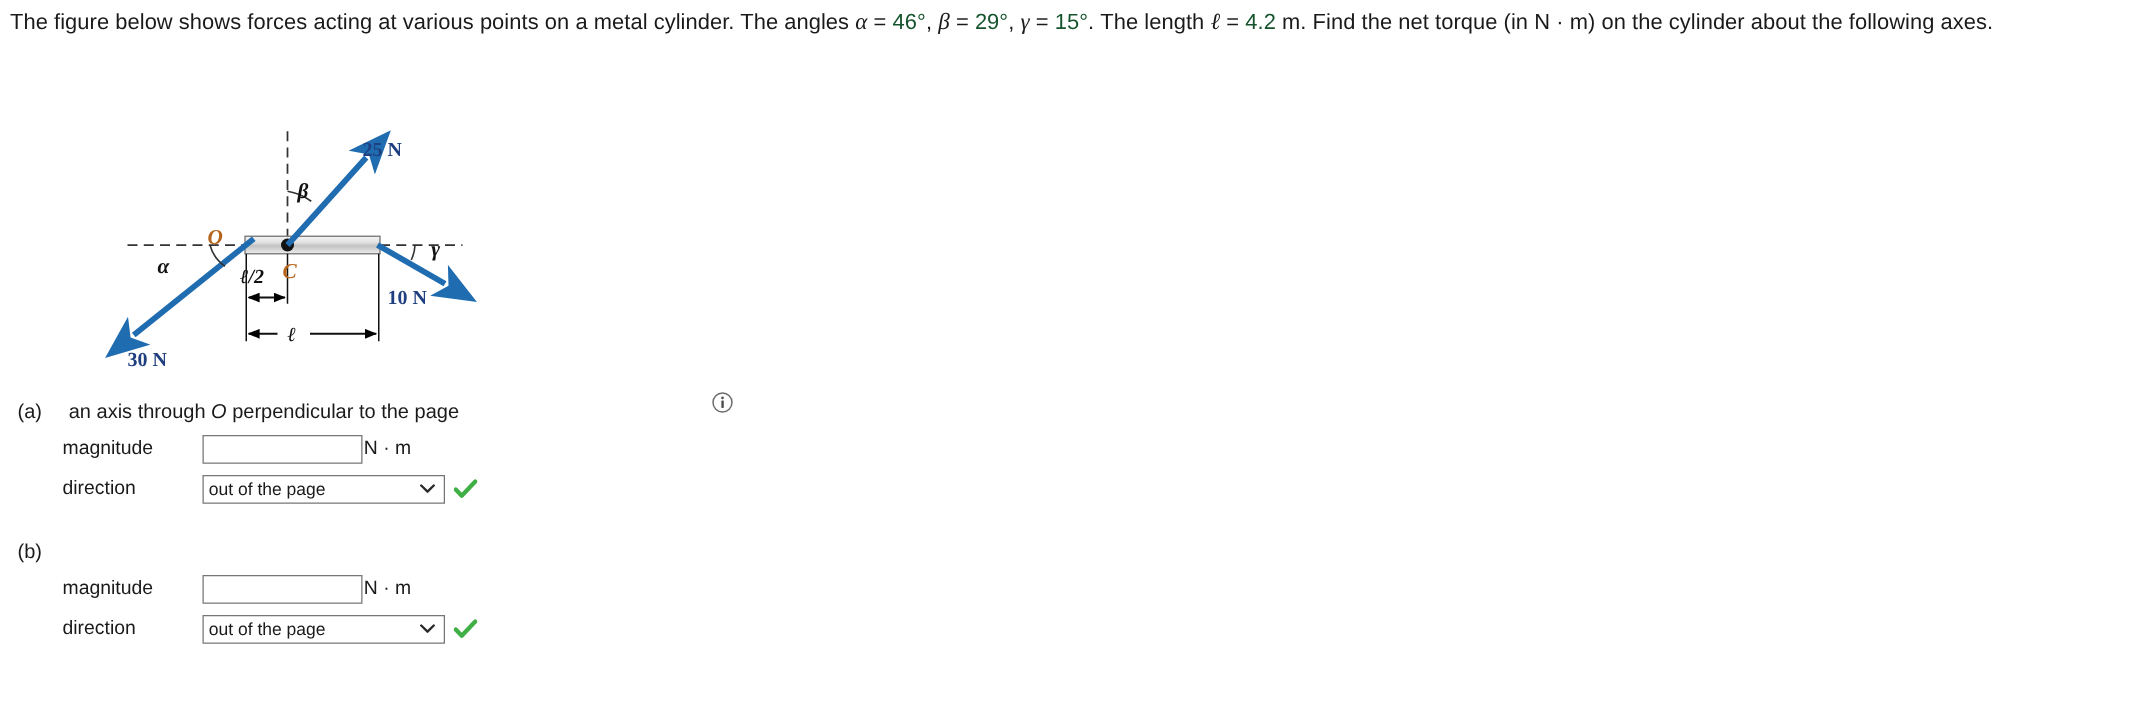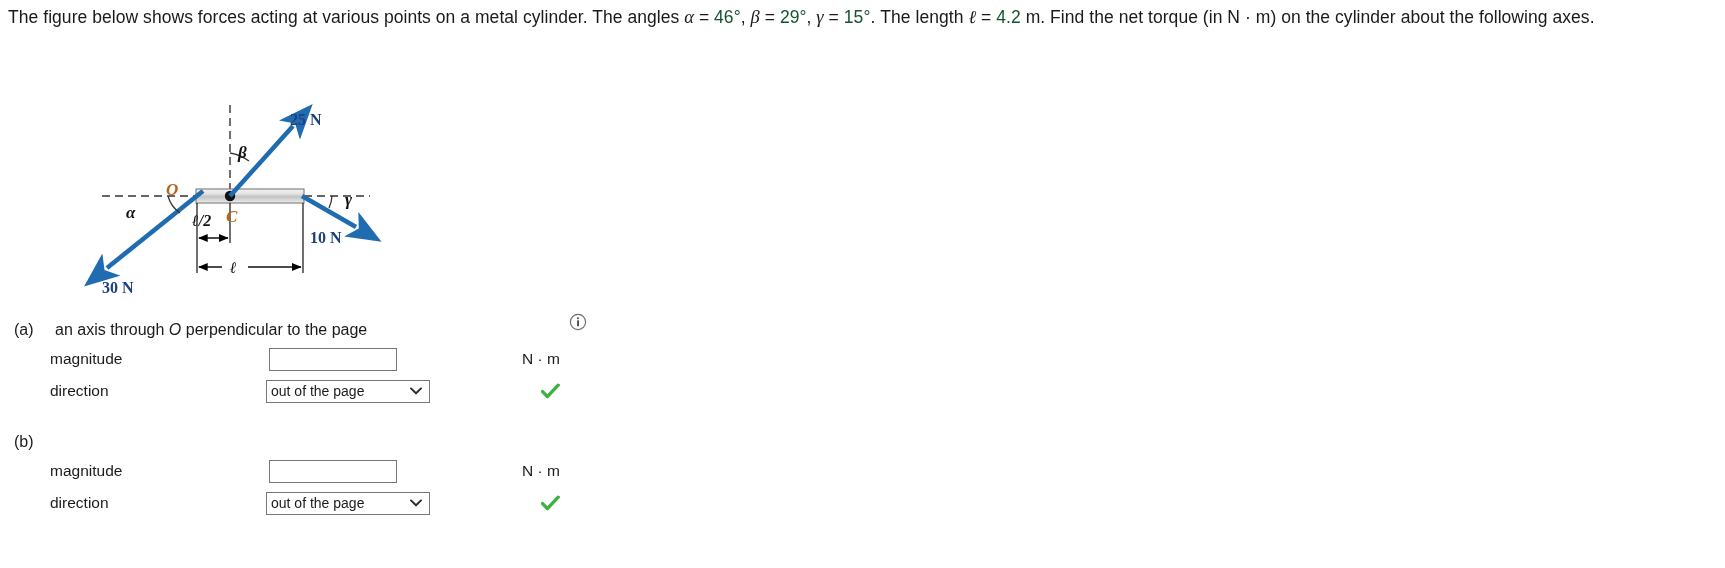--- a/index.html
+++ b/index.html
@@ -94,21 +94,20 @@
   .part-text .it {
     font-style: italic;
   }
 
   .field-row {
     display: flex;
     align-items: center;
     margin-left: 50px;
     height: 26px;
     margin-top: 6px;
-    justify-content: space-between;
   }
   .field-label {
     font-size: 15.5px;
     width: 112px;
     flex: 0 0 auto;
     color: #1a1a1a;
   }
   input.answer-box {
     width: 120px;
     height: 19px;
@@ -116,25 +115,25 @@
     font-family: "Liberation Sans", sans-serif;
     border: 1px solid #767676;
     background: #ffffff;
     padding: 1px 3px;
     box-sizing: content-box;
     border-radius: 0;
     outline: none;
   }
   .units {
     font-size: 15.5px;
-    margin-left: 18px;
+    margin-left: 1px;
     white-space: nowrap;
   }
   select.direction-select {
-    width: 164px;
+    width: 194px;
     height: 23px;
     font-size: 14px;
     font-family: "Liberation Sans", sans-serif;
     border: 1px solid #767676;
     background: #ffffff;
     color: #1a1a1a;
     padding: 1px 18px 1px 4px;
     border-radius: 0;
     -webkit-appearance: none;
     appearance: none;

